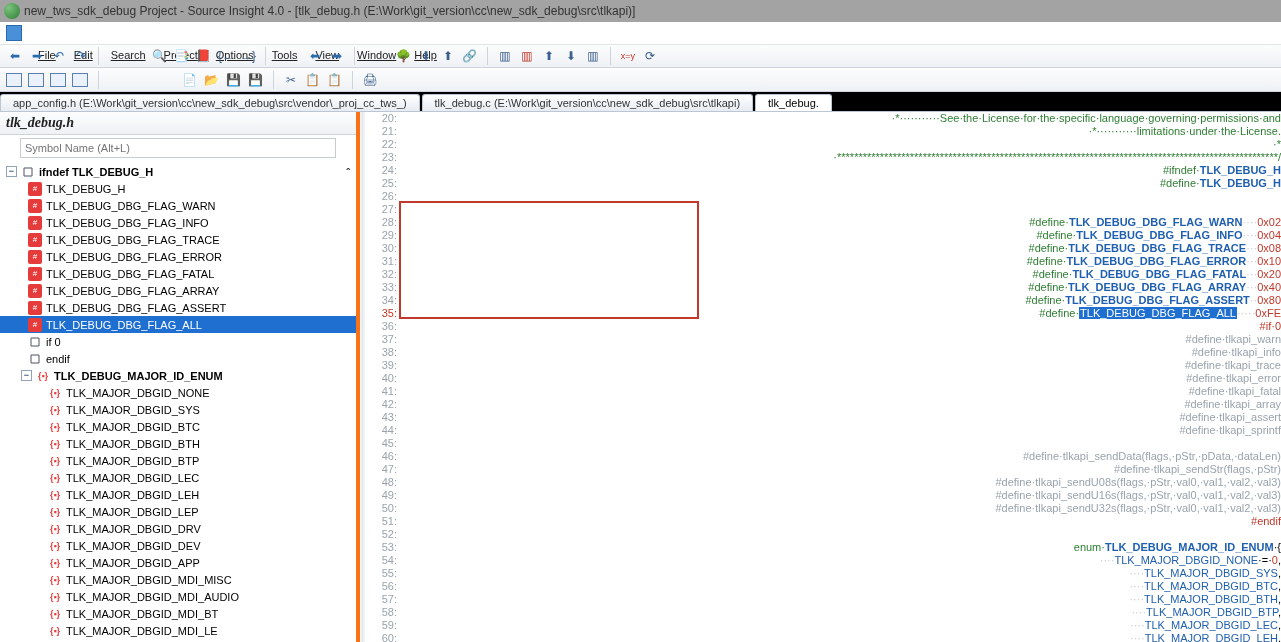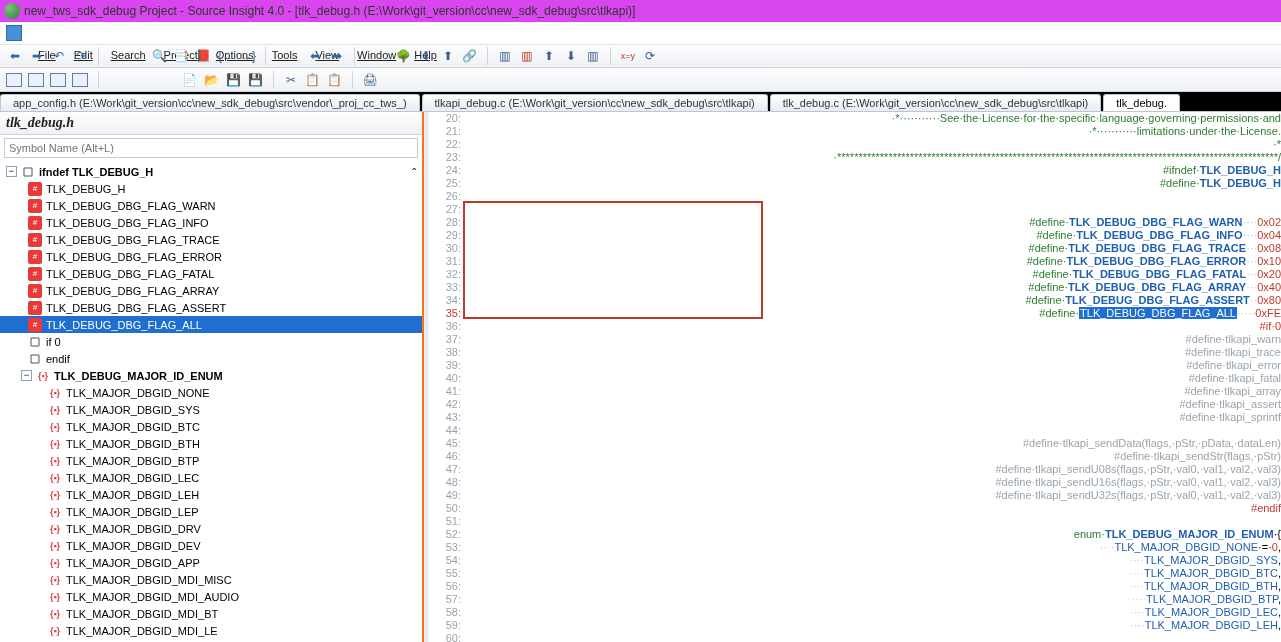--- a/index.html
+++ b/index.html
@@ -1,39 +1,39 @@
 <!DOCTYPE html>
 <html><head>
 <meta charset="utf-8">
 <style>
   *{margin:0;padding:0;box-sizing:border-box;font-family:"Segoe UI",Tahoma,sans-serif;font-size:11px;}
   body{background:#fff;overflow:hidden;width:1281px;height:642px;}
-  .titlebar{height:22px;background:#d946ef;display:flex;align-items:center;padding:0 4px;gap:4px;}
+  .titlebar{height:22px;background:#a3a3a3;display:flex;align-items:center;padding:0 4px;gap:4px;}
   .titlebar .ticon{width:16px;height:16px;background:radial-gradient(circle at 30% 30%,#7bc47f,#2e7d32);border-radius:50%;}
   .titlebar span{font-size:12px;color:#333;}
   .menubar{height:22px;display:flex;align-items:center;padding:0 6px;gap:2px;}
   .menubar .micon{width:16px;height:16px;background:#4a90d9;border:1px solid #2a6bb0;margin-right:6px;}
   .menubar .mitem{padding:2px 8px;color:#222;user-select:none;margin-top:44px;}
   .menubar .mitem span.h{text-decoration:underline;}
   .toolbar{height:24px;display:flex;align-items:center;padding:0 6px;gap:4px;background:linear-gradient(#fdfdfd,#eef1f5);border-top:1px solid #e1e4e9;border-bottom:1px solid #d0d4da;}
   .tbtn{width:18px;height:18px;display:flex;align-items:center;justify-content:center;font-size:12px;color:#3b5f8f;}
   .tbtn.blue{color:#2a6bb0;}
   .tbtn.green{color:#2e7d32;}
   .tbtn.red{color:#c0392b;}
   .tsep{width:1px;height:18px;background:#d0d4da;margin:0 4px;}
   .toolbar2{height:24px;display:flex;align-items:center;padding:0 6px;gap:4px;background:linear-gradient(#fdfdfd,#eef1f5);border-bottom:1px solid #d0d4da;}
   .toolbar2 .gbtn{width:16px;height:14px;border:1px solid #5a7fae;background:#eaf1fb;margin-right:2px;}
   .tabrow{height:20px;display:flex;align-items:flex-end;background:#000000;border-bottom:1px solid #bcc5d2;}
   .ftab{padding:2px 12px;background:linear-gradient(#fefefe,#e7ecf3);border:1px solid #bcc5d2;border-bottom:none;margin-right:2px;border-radius:3px 3px 0 0;color:#333;white-space:nowrap;overflow:hidden;max-width:480px;}
   .ftab.act{background:#fff;font-weight:400;color:#000;}
   .main{display:flex;height:calc(642px - 22px - 22px - 24px - 24px - 20px);}
-  .left{width:424px;display:flex;flex-direction:column;border-right:2px solid #f97316;}
+  .left{width:360px;display:flex;flex-direction:column;border-right:4px solid #f97316;}
   .lefthdr{padding:3px 6px;border-bottom:1px solid #d0d4da;background:linear-gradient(#fdfdfd,#eef1f5);}
   .lefthdr .ftitle{font-style:italic;font-weight:700;font-size:14px;font-family:Georgia,serif;color:#222;}
-  .symsearch{margin:3px 4px;}
+  .symsearch{margin:3px 20px;}
   .symsearch input{width:100%;height:20px;border:1px solid #c7ccd3;padding:2px 4px;font-size:11px;color:#888;}
   .tree{flex:1;overflow:auto;padding:2px 0;position:relative;}
   .trow{display:flex;align-items:center;height:17px;padding:0 4px 0 6px;white-space:nowrap;}
   .trow.sel{background:#1f6fd1;color:#fff;}
   .trow.bold{font-weight:700;}
   .toggle{width:11px;height:11px;border:1px solid #8fa2b8;display:flex;align-items:center;justify-content:center;font-size:9px;color:#3b5f8f;background:#fff;margin-right:4px;line-height:1;}
   .spacer{display:inline-block;height:1px;}
   .sicon{width:14px;height:14px;display:inline-flex;align-items:center;justify-content:center;margin-right:4px;font-size:9px;}
   .sicon.struct{background:#e63b3b;color:#fff;border-radius:2px;font-size:8px;}
   .sicon.enumv{color:#e63b3b;font-weight:700;}
@@ -125,21 +125,20 @@
   <span class="tsep"></span>
   <span class="tbtn">✂</span>
   <span class="tbtn">📋</span>
   <span class="tbtn">📋</span>
   <span class="tsep"></span>
   <span class="tbtn">🖨</span>
 </div>
 
 <div class="tabrow">
   <div class="ftab">app_config.h (E:\Work\git_version\cc\new_sdk_debug\src\vendor\_proj_cc_tws_)</div>
-  <div class="ftab">tlkapi_debug.c (E:\Work\git_version\cc\new_sdk_debug\src\tlkapi)</div>
   <div class="ftab">tlk_debug.c (E:\Work\git_version\cc\new_sdk_debug\src\tlkapi)</div>
   <div class="ftab act">tlk_debug.</div>
 </div>
 
 <div class="main">
   <div class="left">
     <div class="lefthdr">
       <div class="ftitle">tlk_debug.h</div>
     </div>
     <div class="symsearch">
@@ -377,20 +376,21 @@
       <div class="cline"><span class="kw">#define·</span><span class="idn">TLK_DEBUG_DBG_FLAG_WARN</span><span class="dot">····</span><span class="num">0x02</span></div>
       <div class="cline"><span class="kw">#define·</span><span class="idn">TLK_DEBUG_DBG_FLAG_INFO</span><span class="dot">····</span><span class="num">0x04</span></div>
       <div class="cline"><span class="kw">#define·</span><span class="idn">TLK_DEBUG_DBG_FLAG_TRACE</span><span class="dot">···</span><span class="num">0x08</span></div>
       <div class="cline"><span class="kw">#define·</span><span class="idn">TLK_DEBUG_DBG_FLAG_ERROR</span><span class="dot">···</span><span class="num">0x10</span></div>
       <div class="cline"><span class="kw">#define·</span><span class="idn">TLK_DEBUG_DBG_FLAG_FATAL</span><span class="dot">···</span><span class="num">0x20</span></div>
       <div class="cline"><span class="kw">#define·</span><span class="idn">TLK_DEBUG_DBG_FLAG_ARRAY</span><span class="dot">···</span><span class="num">0x40</span></div>
       <div class="cline"><span class="kw">#define·</span><span class="idn">TLK_DEBUG_DBG_FLAG_ASSERT</span><span class="dot">··</span><span class="num">0x80</span></div>
       <div class="cline"><span class="kw">#define·</span><span class="hl">TLK_DEBUG_DBG_FLAG_ALL</span><span class="dot">·····</span><span class="num">0xFE</span></div>
       <div class="cline"><span class="num">#if·</span><span class="num">0</span></div>
       <div class="cline"><span class="cmt2">#define·</span><span class="cmt2">tlkapi_warn</span></div>
+      <div class="cline"><span class="cmt2">#define·</span><span class="cmt2">tlkapi_info</span></div>
       <div class="cline"><span class="cmt2">#define·</span><span class="cmt2">tlkapi_trace</span></div>
       <div class="cline"><span class="cmt2">#define·</span><span class="cmt2">tlkapi_error</span></div>
       <div class="cline"><span class="cmt2">#define·</span><span class="cmt2">tlkapi_fatal</span></div>
       <div class="cline"><span class="cmt2">#define·</span><span class="cmt2">tlkapi_array</span></div>
       <div class="cline"><span class="cmt2">#define·</span><span class="cmt2">tlkapi_assert</span></div>
       <div class="cline"><span class="cmt2">#define·</span><span class="cmt2">tlkapi_sprintf</span></div>
       <div class="cline"></div>
       <div class="cline"><span class="cmt2">#define·</span><span class="cmt2">tlkapi_sendData(flags,·pStr,·pData,·dataLen)</span></div>
       <div class="cline"><span class="cmt2">#define·</span><span class="cmt2">tlkapi_sendStr(flags,·pStr)</span></div>
       <div class="cline"><span class="cmt2">#define·</span><span class="cmt2">tlkapi_sendU08s(flags,·pStr,·val0,·val1,·val2,·val3)</span></div>

